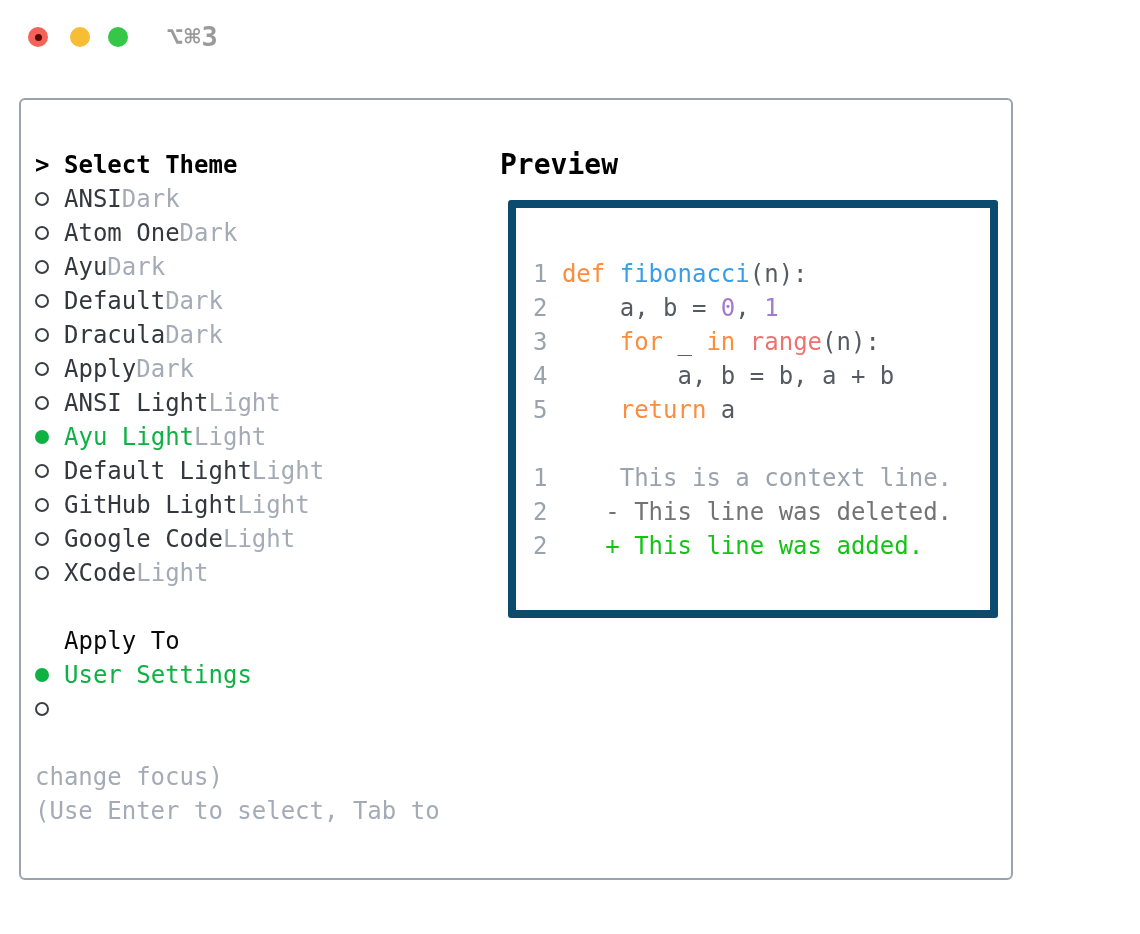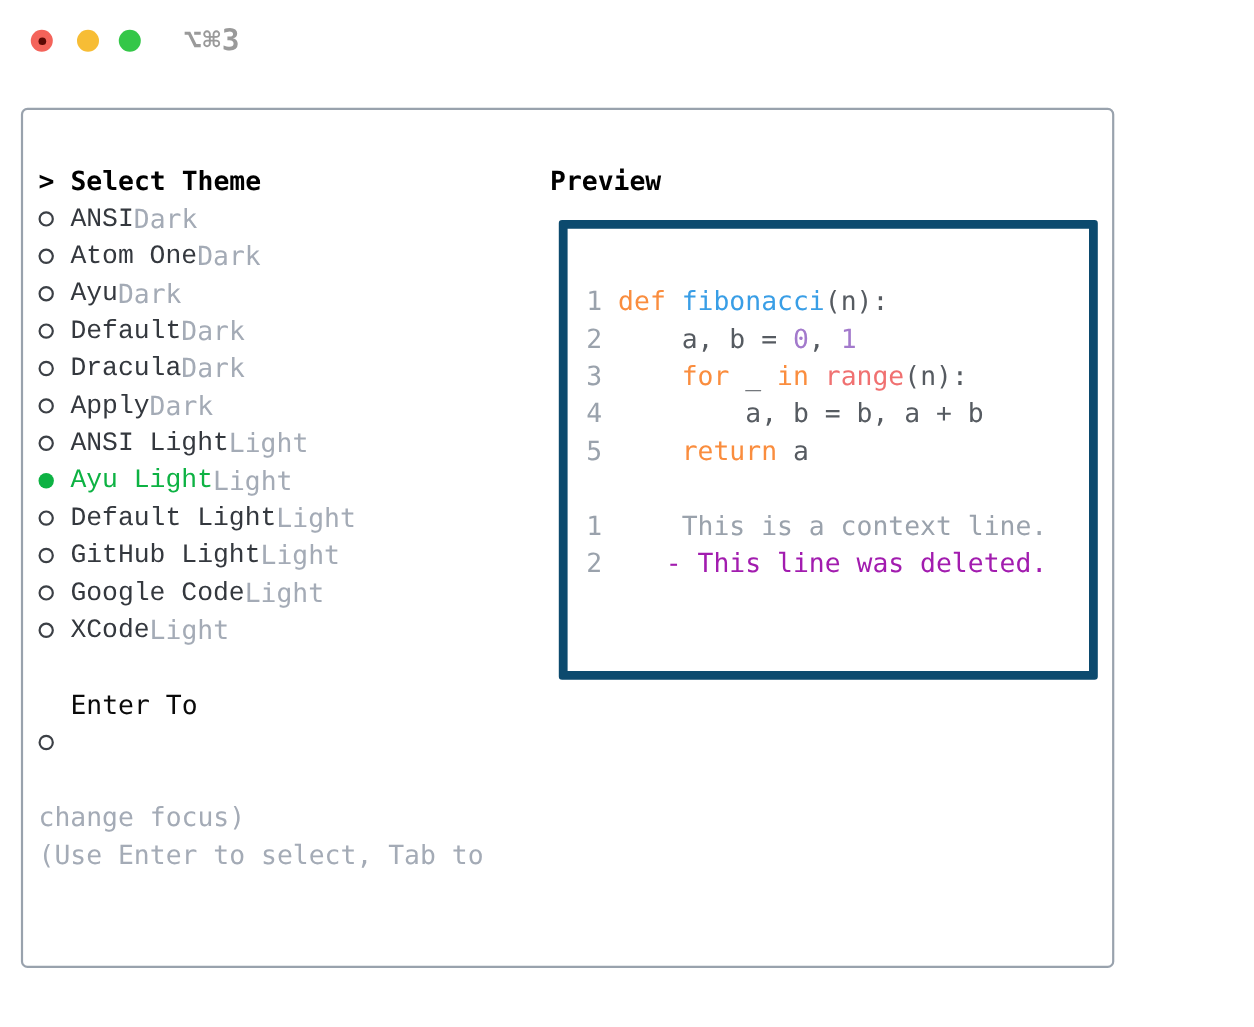--- a/index.html
+++ b/index.html
@@ -25,44 +25,44 @@
     border:2px solid #99a2ad;border-radius:6px;background:#ffffff;
   }
   
   .left-col{position:absolute;left:14px;top:48px;font-size:24px;}
   .row{height:34px;display:flex;align-items:center;white-space:pre;}
   .gut{width:29px;flex:0 0 29px;display:flex;align-items:center;}
   .prefix{color:#000000;font-weight:bold;font-size:24px;line-height:34px;}
   .hdr{color:#000000;font-weight:bold;text-align:center;}
   .ring{width:10px;height:10px;border:2px solid #3c4046;border-radius:50%;display:inline-block;}
   .dotfill{width:14px;height:14px;border-radius:50%;background:#0db243;display:inline-block;}
-  .t-name{color:#34383e;font-family:Liberation Mono, monospace;}
+  .t-name{color:#34383e;}
   .t-var{color:#a4abb6;}
   .row.sel .t-name{color:#0db243;}
   .apply-hdr{color:#0a0a0a;}
   .hint{color:#a4abb6;line-height:34px;white-space:pre;}
   
   .preview-title{
     position:absolute;left:479px;top:48px;height:34px;line-height:34px;
-    font-size:24px;font-weight:bold;color:#000000;
+    font-size:28px;font-weight:bold;color:#000000;
   }
   .preview-box{
     position:absolute;left:487px;top:100px;width:474px;height:402px;
     border:8px solid #0c4a6e;border-radius:3px;background:#ffffff;
   }
   .code{position:absolute;left:17px;top:49px;font-size:24px;}
   .pre-line{height:34px;line-height:34px;white-space:pre;}
   .ln{color:#9aa2ac;}
   .c-fg{color:#565b61;}
   .c-kw{color:#fa8d3e;}
   .c-fn{color:#399ee6;}
   .c-num{color:#a37acc;}
   .c-call{color:#f07171;}
   .c-ctx{color:#9aa2ac;}
-  .c-del{color:#a21caf;}
+  .c-del{color:#737373;}
   .c-add{color:#15c316;}
 </style>
 </head>
 <body>
 
 <div class="titlebar">
   <span class="light red">
       <span class="inner-dot"></span>
     </span>
   <span class="light yellow"></span>
@@ -87,38 +87,40 @@
         <div class="row"><span class="gut"><span class="ring"></span></span><span class="t-name">ANSI Light</span> <span class="t-var">Light</span></div>
         <div class="row sel"><span class="gut"><span class="dotfill"></span></span><span class="t-name">Ayu Light</span> <span class="t-var">Light</span></div>
         <div class="row"><span class="gut"><span class="ring"></span></span><span class="t-name">Default Light</span> <span class="t-var">Light</span></div>
         <div class="row"><span class="gut"><span class="ring"></span></span><span class="t-name">GitHub Light</span> <span class="t-var">Light</span></div>
         <div class="row"><span class="gut"><span class="ring"></span></span><span class="t-name">Google Code</span> <span class="t-var">Light</span></div>
         <div class="row"><span class="gut"><span class="ring"></span></span><span class="t-name">XCode</span> <span class="t-var">Light</span></div>
       </div>
     <div class="row"></div>
     <div class="row">
       <span class="gut"></span>
-      <span class="apply-hdr">Enter To</span>
+      <span class="apply-hdr">Apply To</span>
     </div>
     <div id="apply-list">
+        <div class="row sel"><span class="gut"><span class="dotfill"></span></span><span class="t-name">User Settings</span></div>
         <div class="row"><span class="gut"><span class="ring"></span></span></div>
       </div>
     <div class="row"></div>
     <div class="hint">change focus)</div>
     <div class="hint">(Use Enter to select, Tab to</div>
   </div>
 
   <div class="preview-title">Preview</div>
 
   <div class="preview-box">
     <div class="code" id="code-lines">
         <div class="pre-line"><span class="ln">1</span> <span class="c-kw">def</span><span class="c-fg"> </span><span class="c-fn">fibonacci</span><span class="c-fg">(n):</span></div>
         <div class="pre-line"><span class="ln">2</span> <span class="c-fg">    a, b = </span><span class="c-num">0</span><span class="c-fg">, </span><span class="c-num">1</span></div>
         <div class="pre-line"><span class="ln">3</span> <span class="c-fg">    </span><span class="c-kw">for</span><span class="c-fg"> _ </span><span class="c-kw">in</span><span class="c-fg"> </span><span class="c-call">range</span><span class="c-fg">(n):</span></div>
         <div class="pre-line"><span class="ln">4</span> <span class="c-fg">        a, b = b, a + b</span></div>
         <div class="pre-line"><span class="ln">5</span> <span class="c-fg">    </span><span class="c-kw">return</span><span class="c-fg"> a</span></div>
         <div class="pre-line"></div>
         <div class="pre-line"><span class="ln">1</span> <span class="c-ctx">    This is a context line.</span></div>
         <div class="pre-line"><span class="ln">2</span> <span class="c-del">   - This line was deleted.</span></div>
+        <div class="pre-line"><span class="ln">2</span> <span class="c-add">   + This line was added.</span></div>
       </div>
   </div>
 
 </div>
 
 </body></html>

